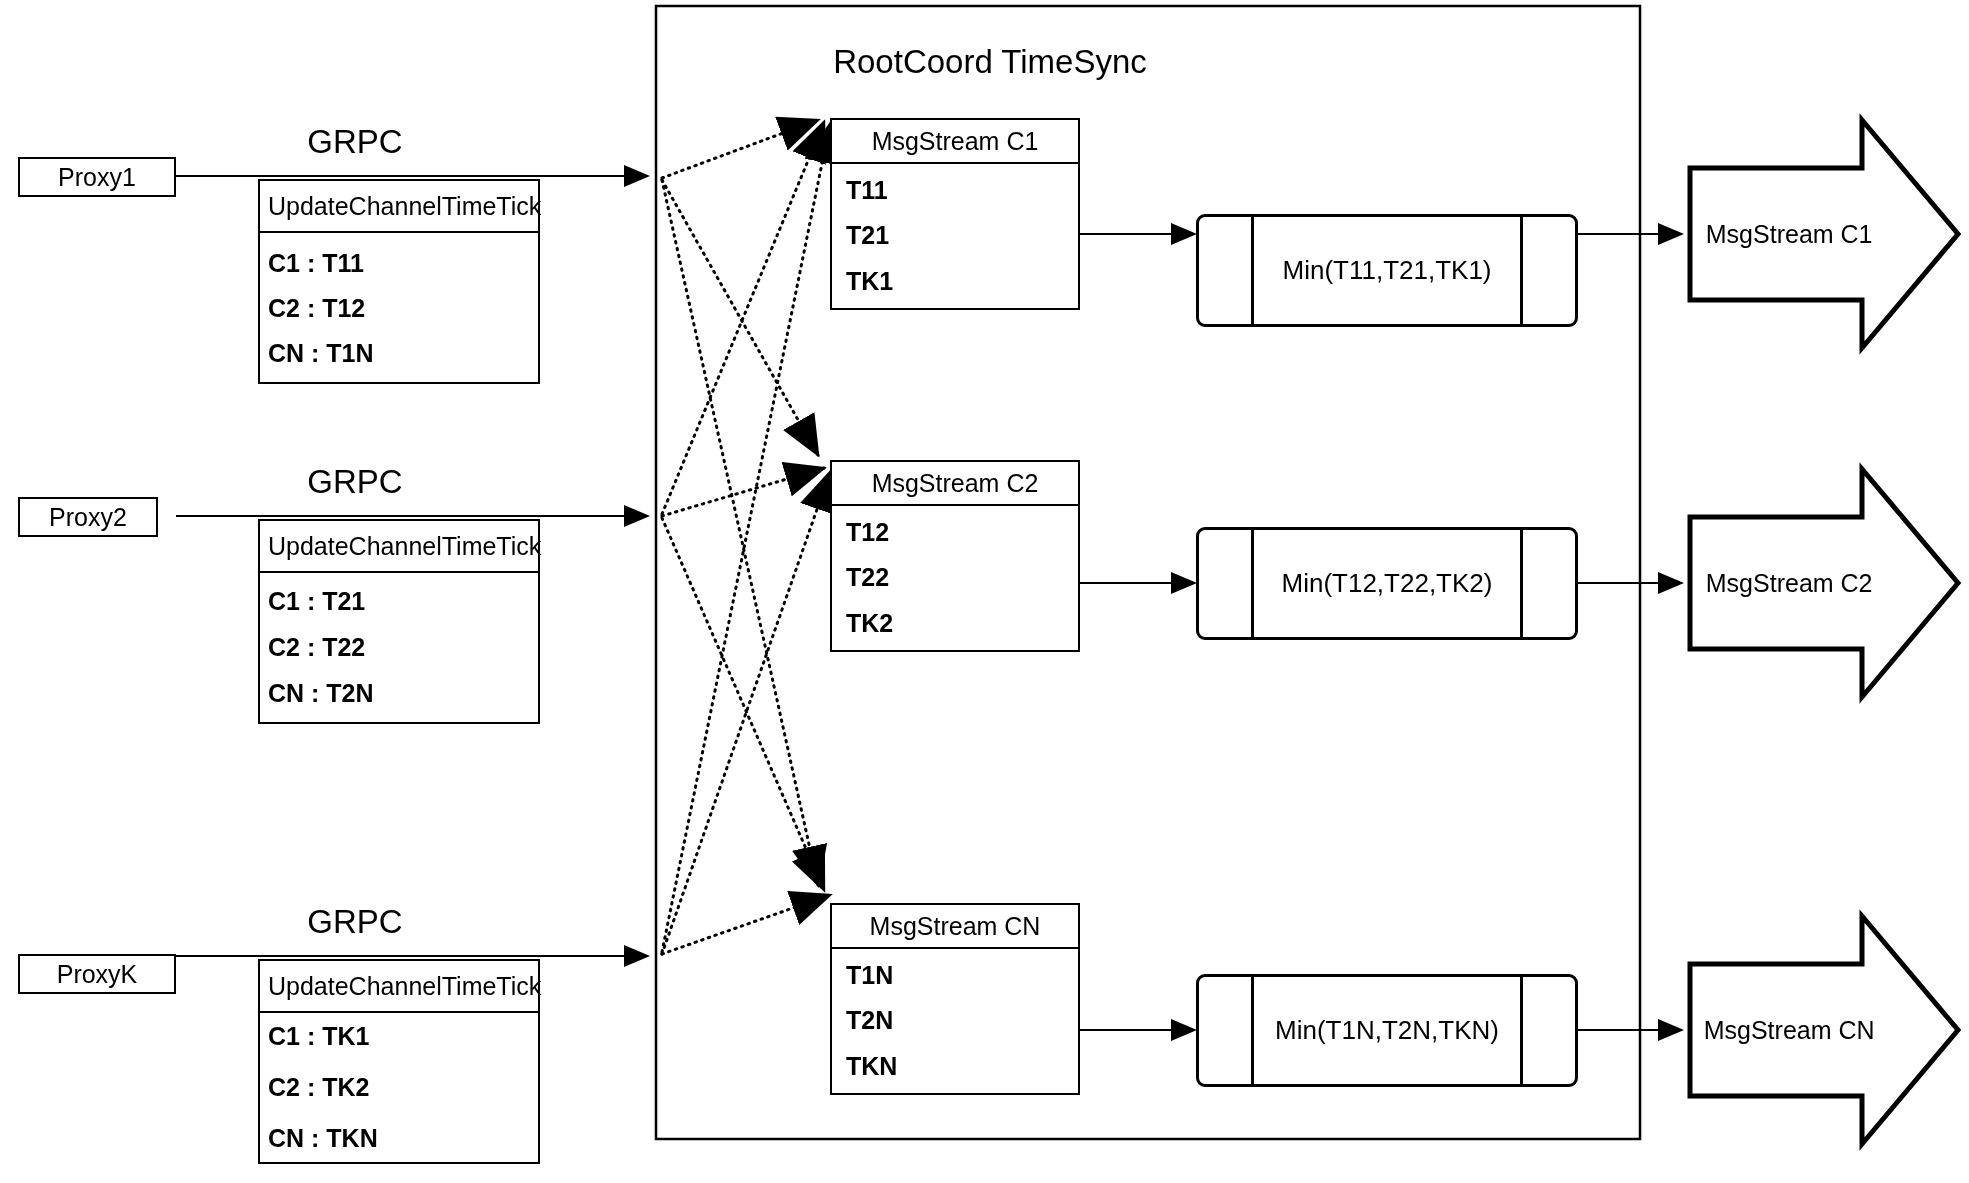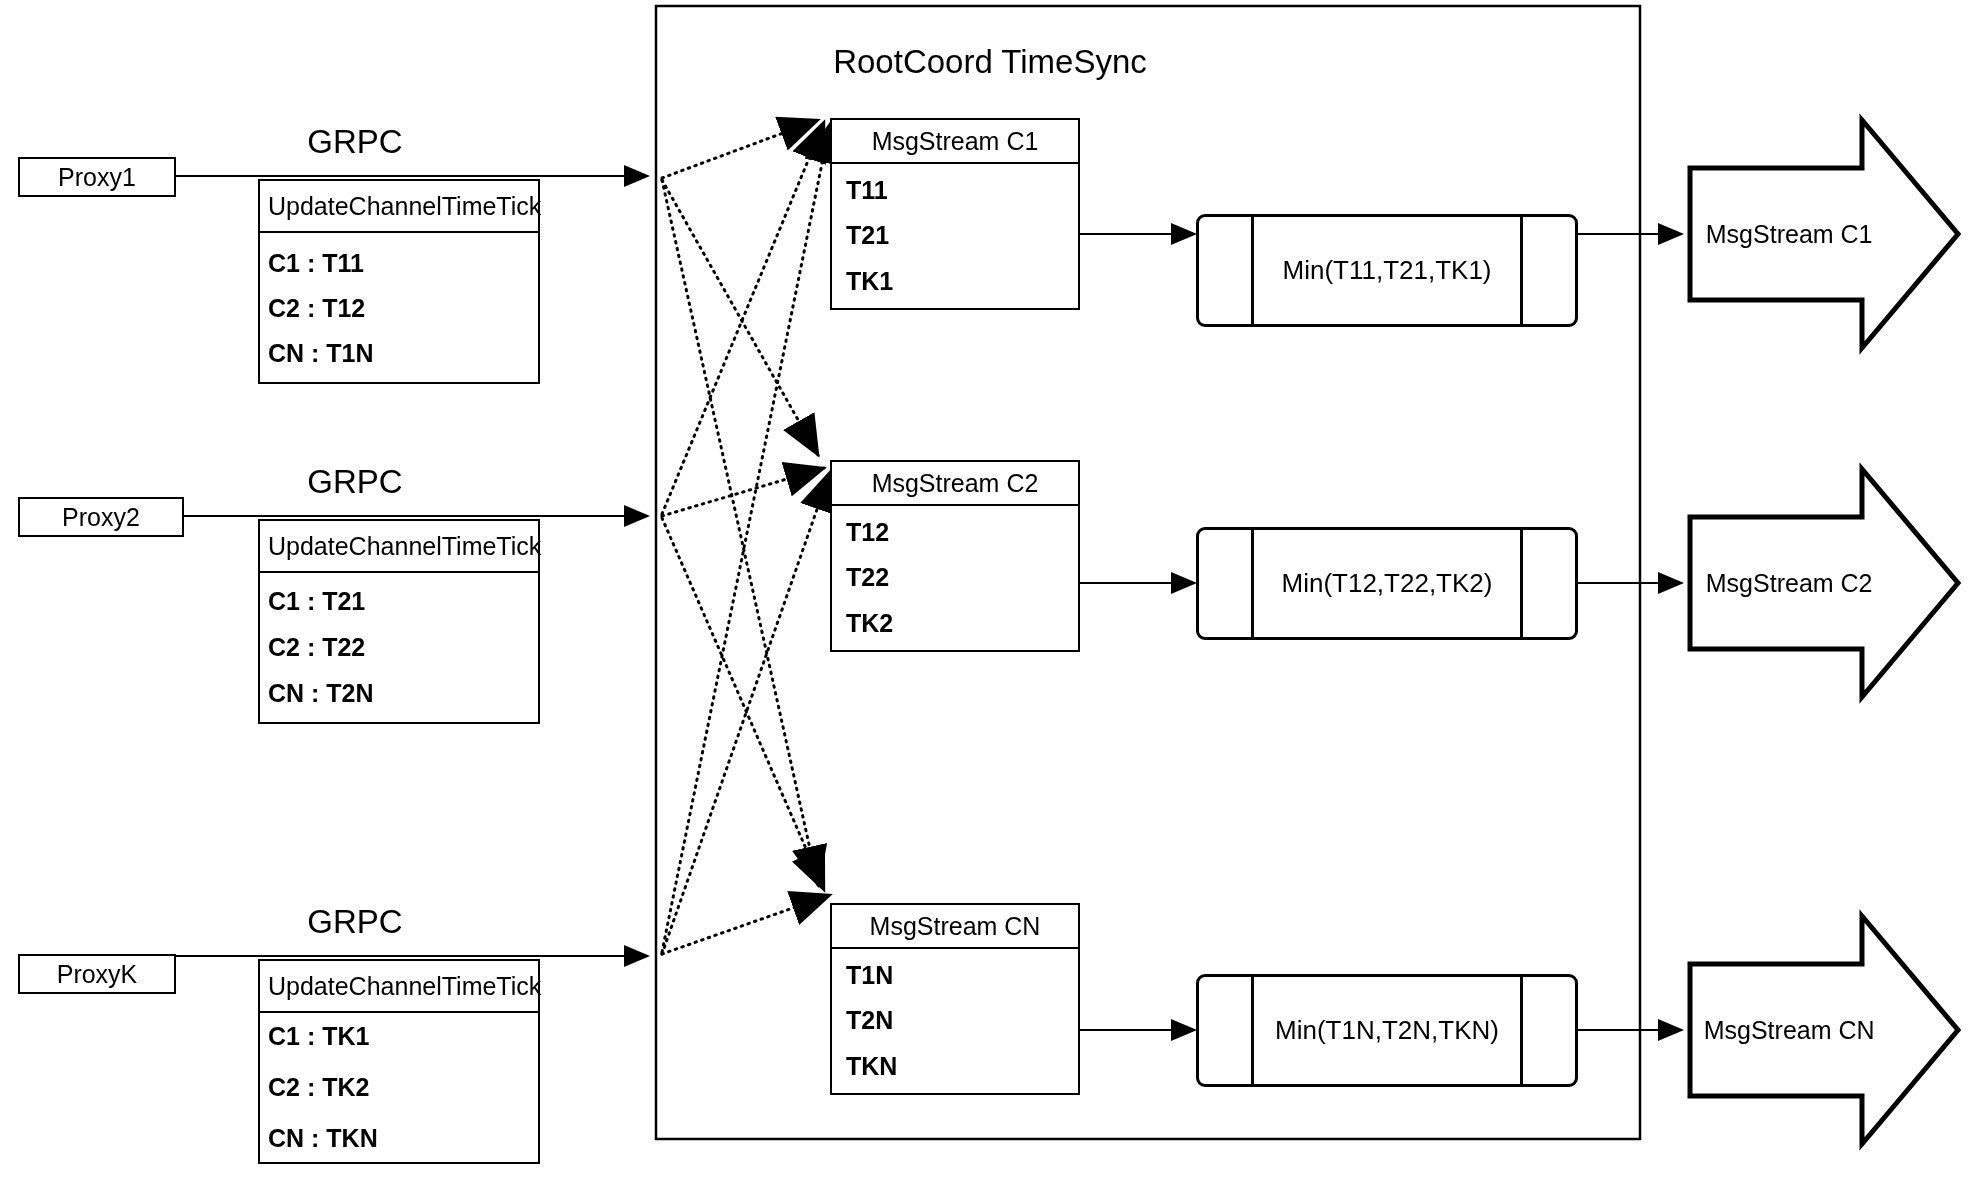--- a/index.html
+++ b/index.html
@@ -104,21 +104,21 @@
     <span class="bar" style="right:52px;"></span>
     <span>Min(T11,T21,TK1)</span>
   </div>
 
   <div class="arrowshape" style="left:1690px;top:168px;width:268px;height:132px;">
     <span class="txt">MsgStream C1</span>
   </div>
 
   <div class="lbl" style="left:355px;top:463px;transform:translateX(-50%);">GRPC</div>
 
-  <div class="box proxy" style="left:18px;top:497px;width:166px;height:40px;">
+  <div class="box proxy" style="left:18px;top:497px;width:140px;height:40px;">
     <span>Proxy2</span>
   </div>
 
   <div class="tbl" style="left:258px;top:519px;width:282px;height:205px;">
     <div class="hdr" style="height:52px;padding-left:8px;">UpdateChannelTimeTick</div>
     <div class="body" style="padding:6px 0 6px 8px;">
       <div class="row">C1 :  T21</div>
       <div class="row">C2 :  T22</div>
       <div class="row">CN : T2N</div>
     </div>

